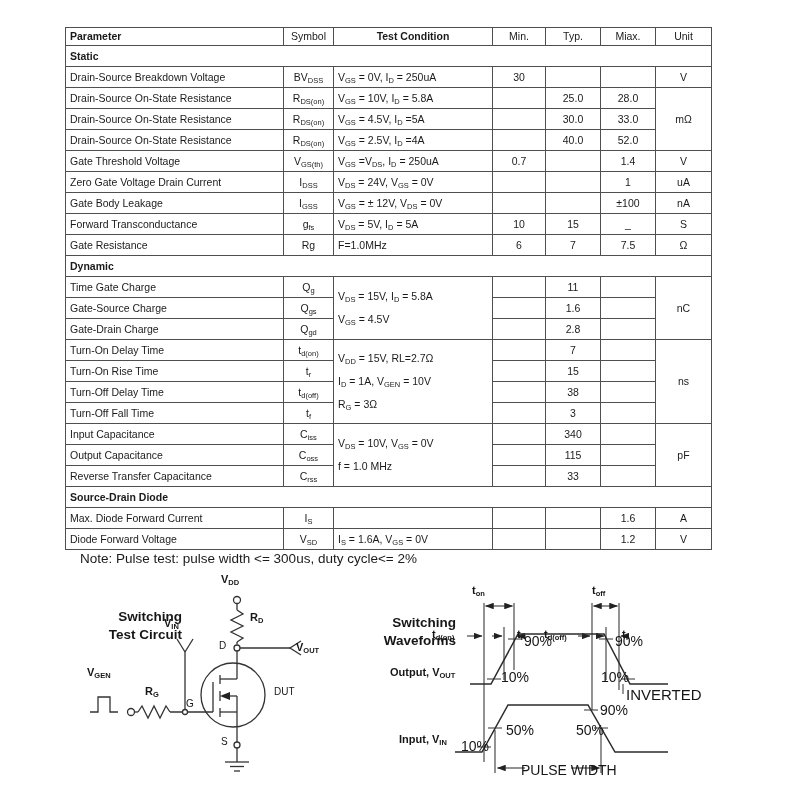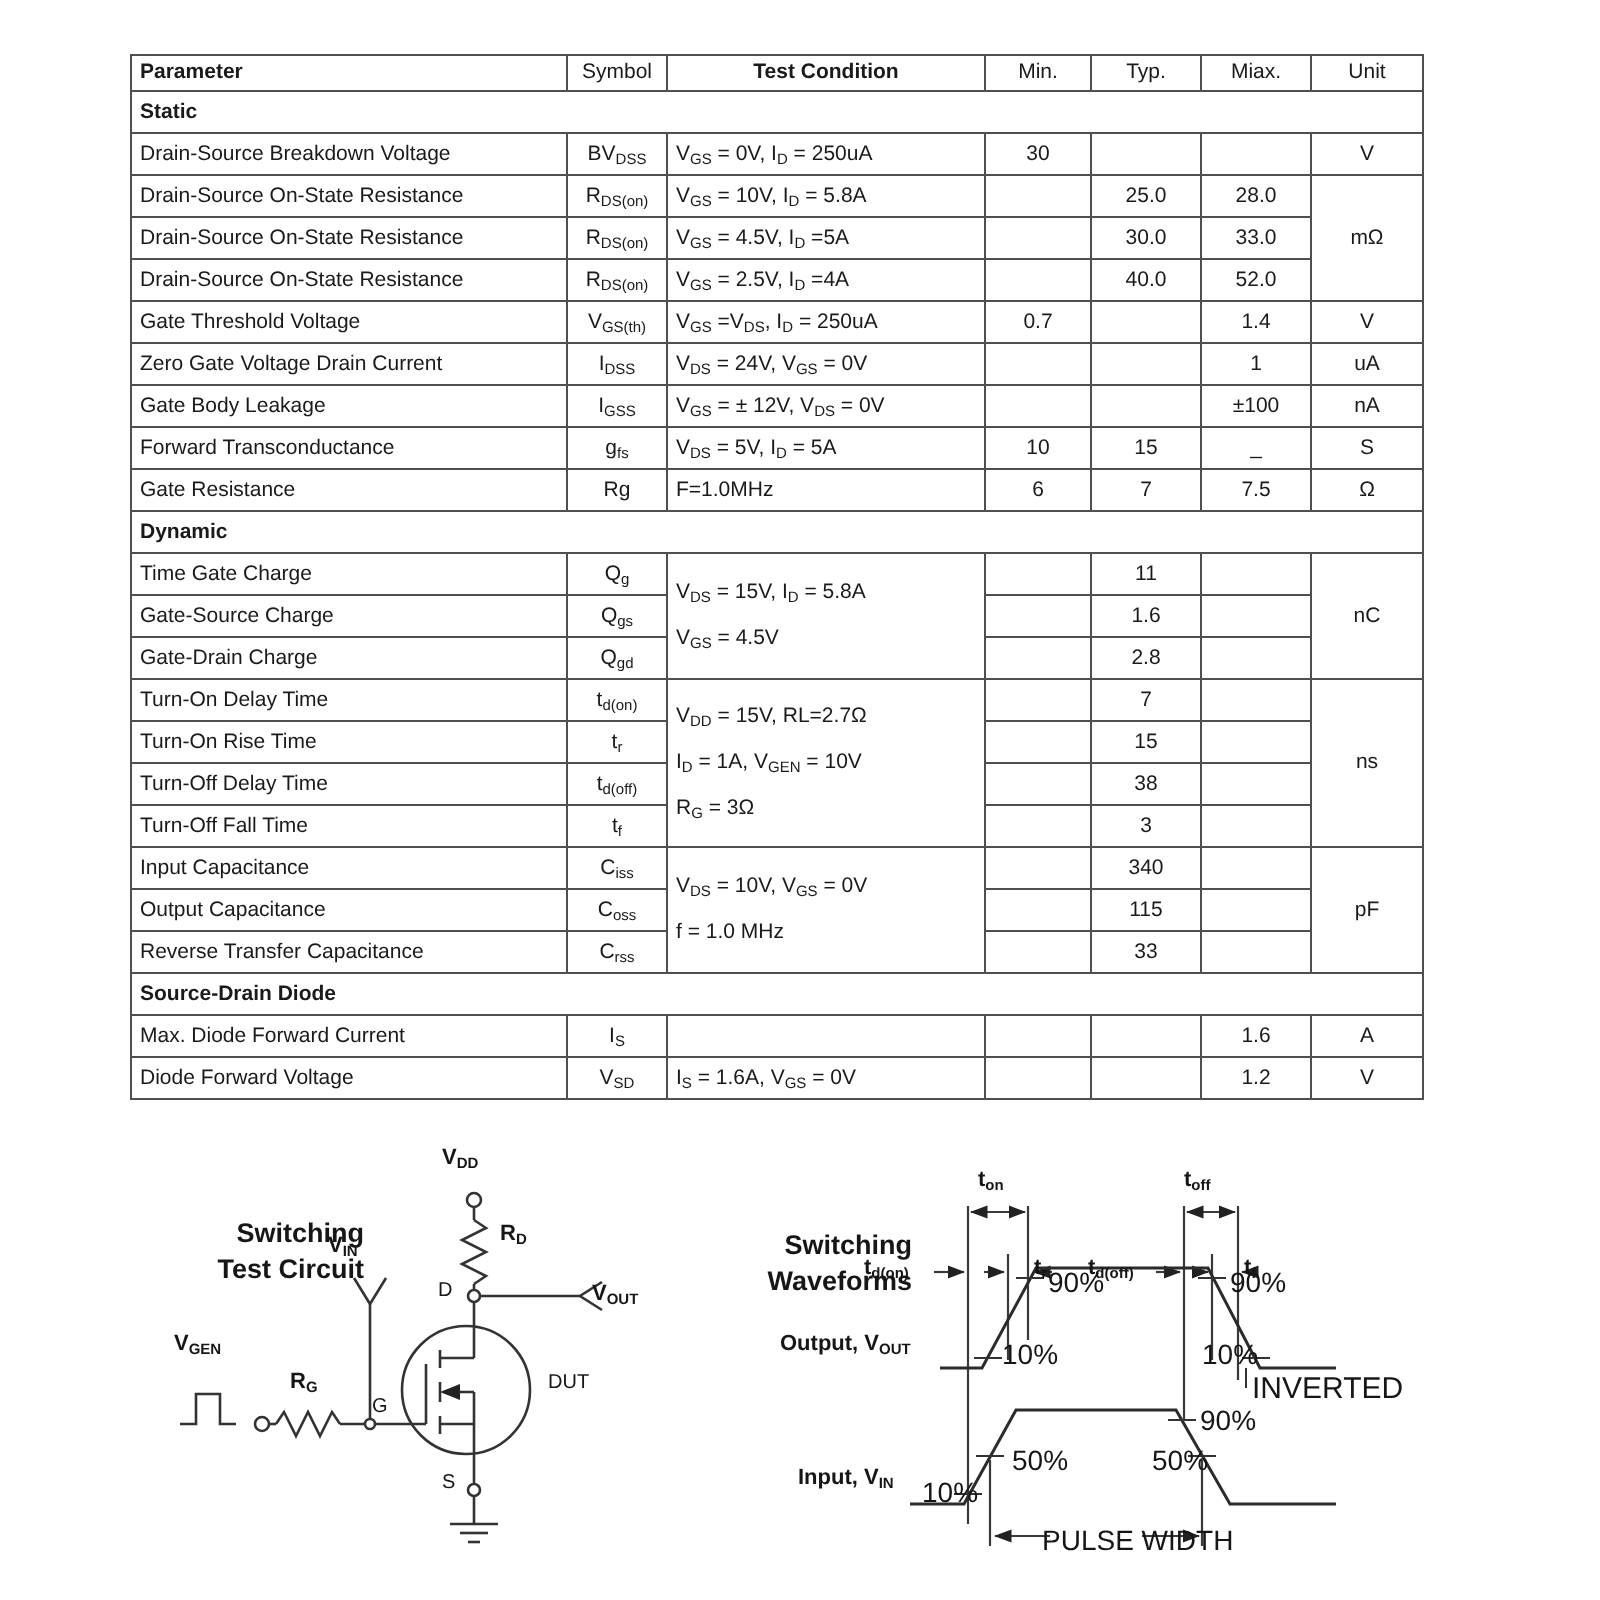--- a/index.html
+++ b/index.html
@@ -233,20 +233,21 @@
           <td>V<sub>SD</sub></td>
           <td class="tl">I<sub>S</sub> = 1.6A, V<sub>GS</sub> = 0V</td>
           <td></td>
           <td></td>
           <td>1.2</td>
           <td>V</td>
         </tr>
       </tbody>
   </table>
 
+  <div class="note">Note: Pulse test: pulse width &lt;= 300us, duty cycle&lt;= 2%</div>
 
   <div class="diagrams">
 
     <svg class="abs" style="left:60px;top:20px" width="300" height="235" viewBox="0 0 300 235">
       <g fill="none" stroke="#333" stroke-width="1.3">
         <circle cx="177" cy="40" r="3.5"></circle>
         <line x1="177" y1="43.5" x2="177" y2="50"></line>
         <polyline points="177,50 183,54 171,60 183,66 171,72 183,78 177,82"></polyline>
         <line x1="177" y1="82" x2="177" y2="84.5"></line>
         <circle cx="177" cy="88" r="3"></circle>
@@ -335,21 +336,21 @@
     <div class="lbl s10" style="left:219px;top:100px">D</div>
     <div class="lbl b" style="left:296px;top:101px">V<sub>OUT</sub></div>
     <div class="lbl b" style="left:164px;top:77px">V<sub>IN</sub></div>
     <div class="lbl s10" style="left:186px;top:158px">G</div>
     <div class="lbl s10" style="left:274px;top:146px">DUT</div>
     <div class="lbl b" style="left:87px;top:126px">V<sub>GEN</sub></div>
     <div class="lbl b" style="left:145px;top:145px">R<sub>G</sub></div>
     <div class="lbl s10" style="left:221px;top:196px">S</div>
 
     <div class="lbl b t13 ctr" style="left:358px;top:74px;width:98px">Switching<br>Waveforms</div>
-    <div class="lbl b" style="left:489px;top:44px">t<sub>on</sub></div>
+    <div class="lbl b" style="left:472px;top:44px">t<sub>on</sub></div>
     <div class="lbl b" style="left:592px;top:44px">t<sub>off</sub></div>
     <div class="lbl b" style="left:432px;top:88px">t<sub>d(on)</sub></div>
     <div class="lbl b" style="left:517px;top:88px">t<sub>r</sub></div>
     <div class="lbl b" style="left:544px;top:88px">t<sub>d(off)</sub></div>
     <div class="lbl b" style="left:622px;top:88px">t<sub>f</sub></div>
     <div class="lbl s9" style="left:524px;top:93px">90%</div>
     <div class="lbl s9" style="left:501px;top:129px">10%</div>
     <div class="lbl s9" style="left:615px;top:93px">90%</div>
     <div class="lbl s9" style="left:601px;top:129px">10%</div>
     <div class="lbl s95" style="left:626px;top:146px">INVERTED</div>

